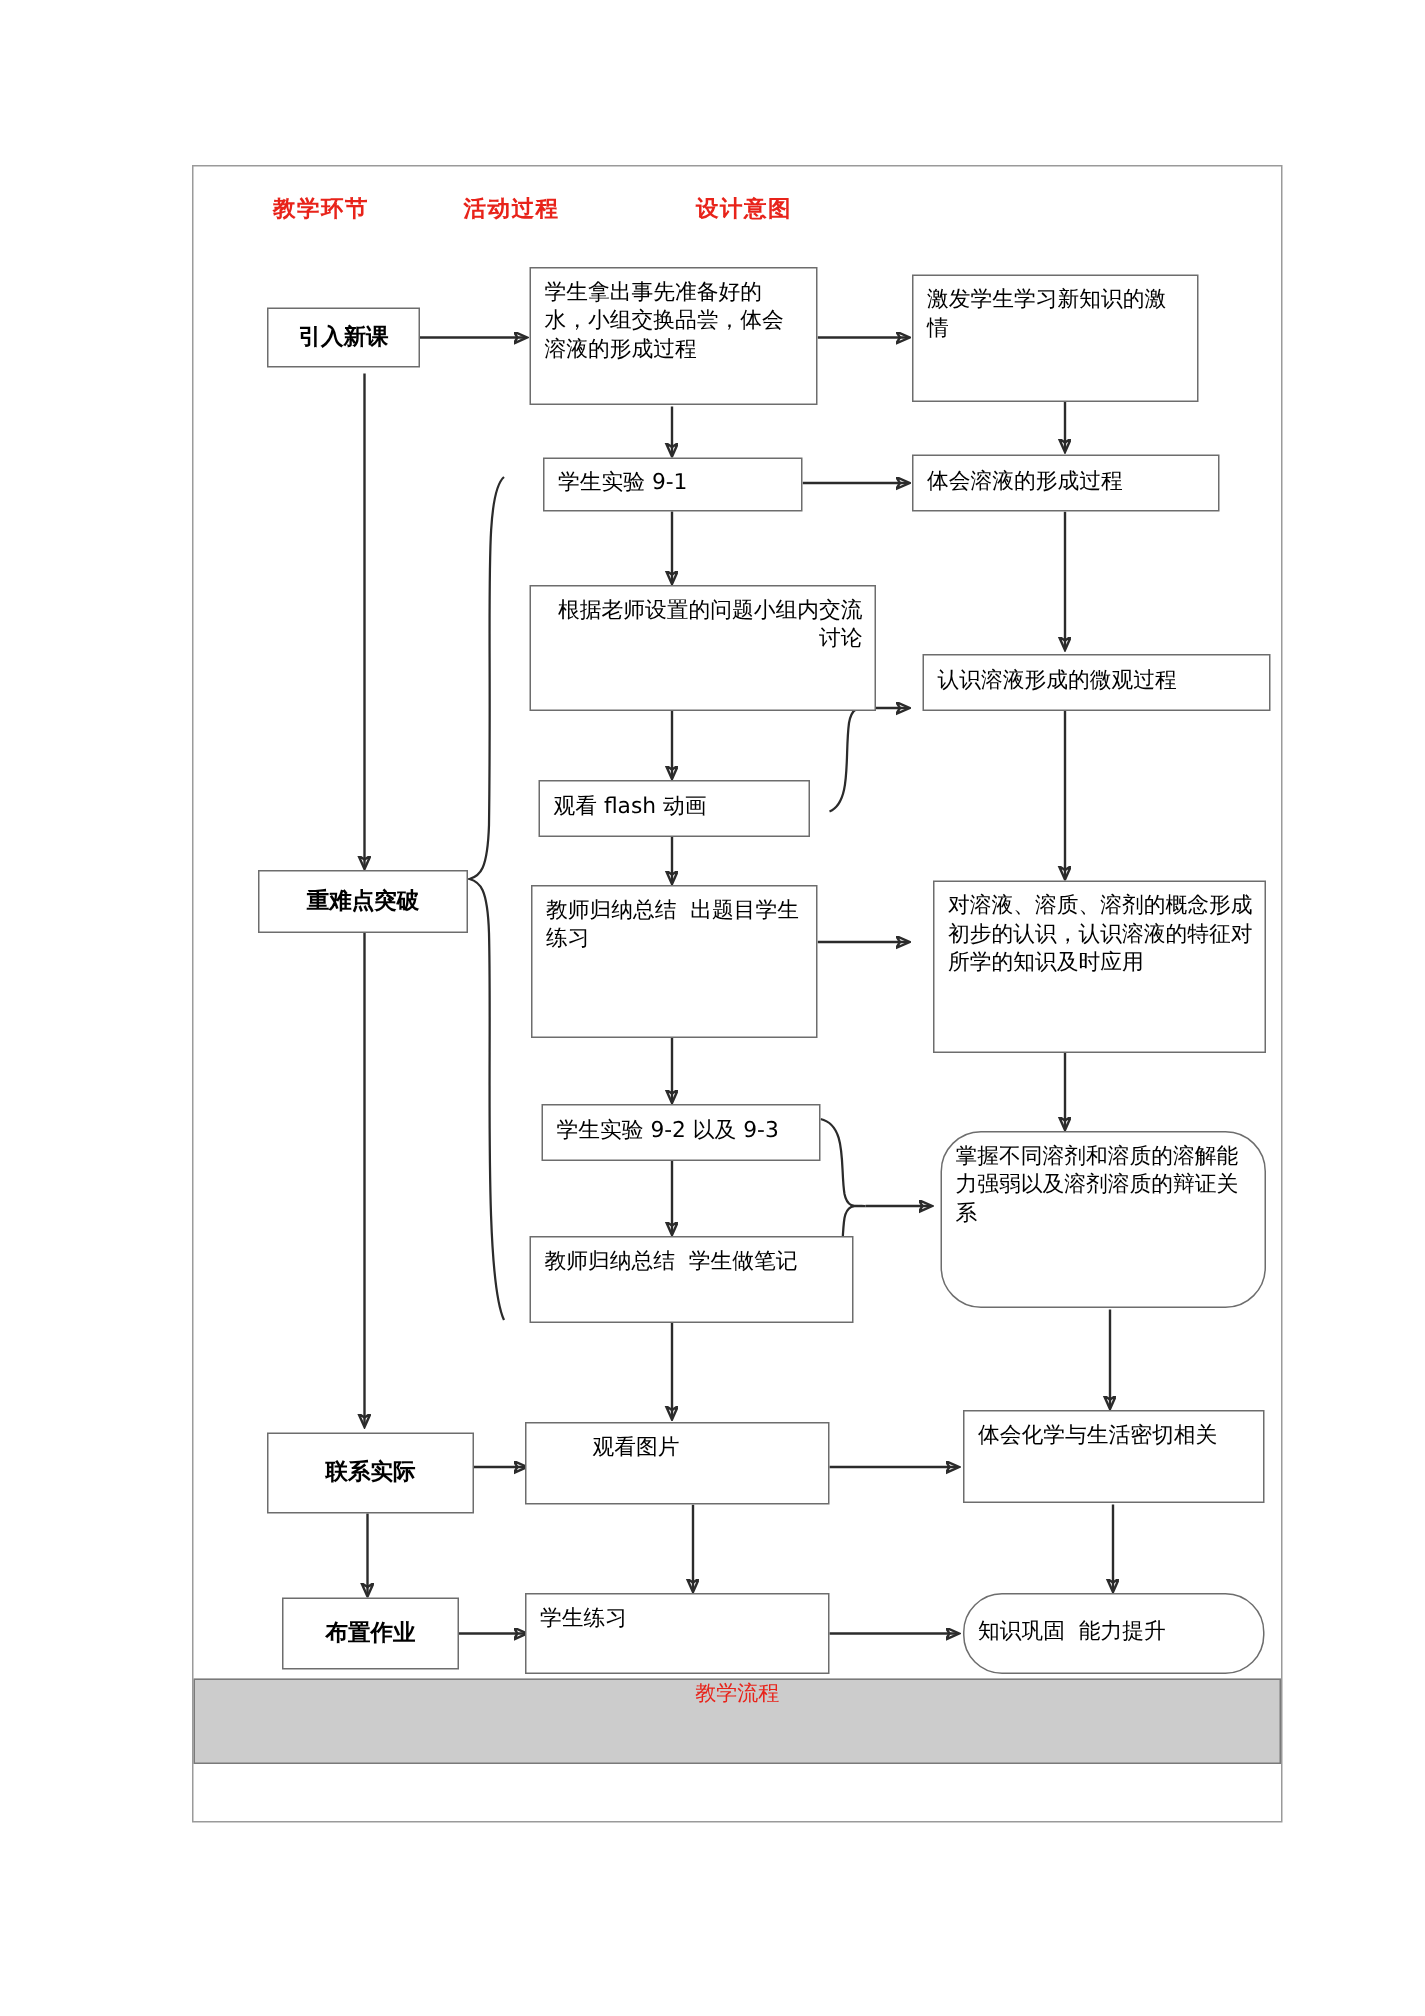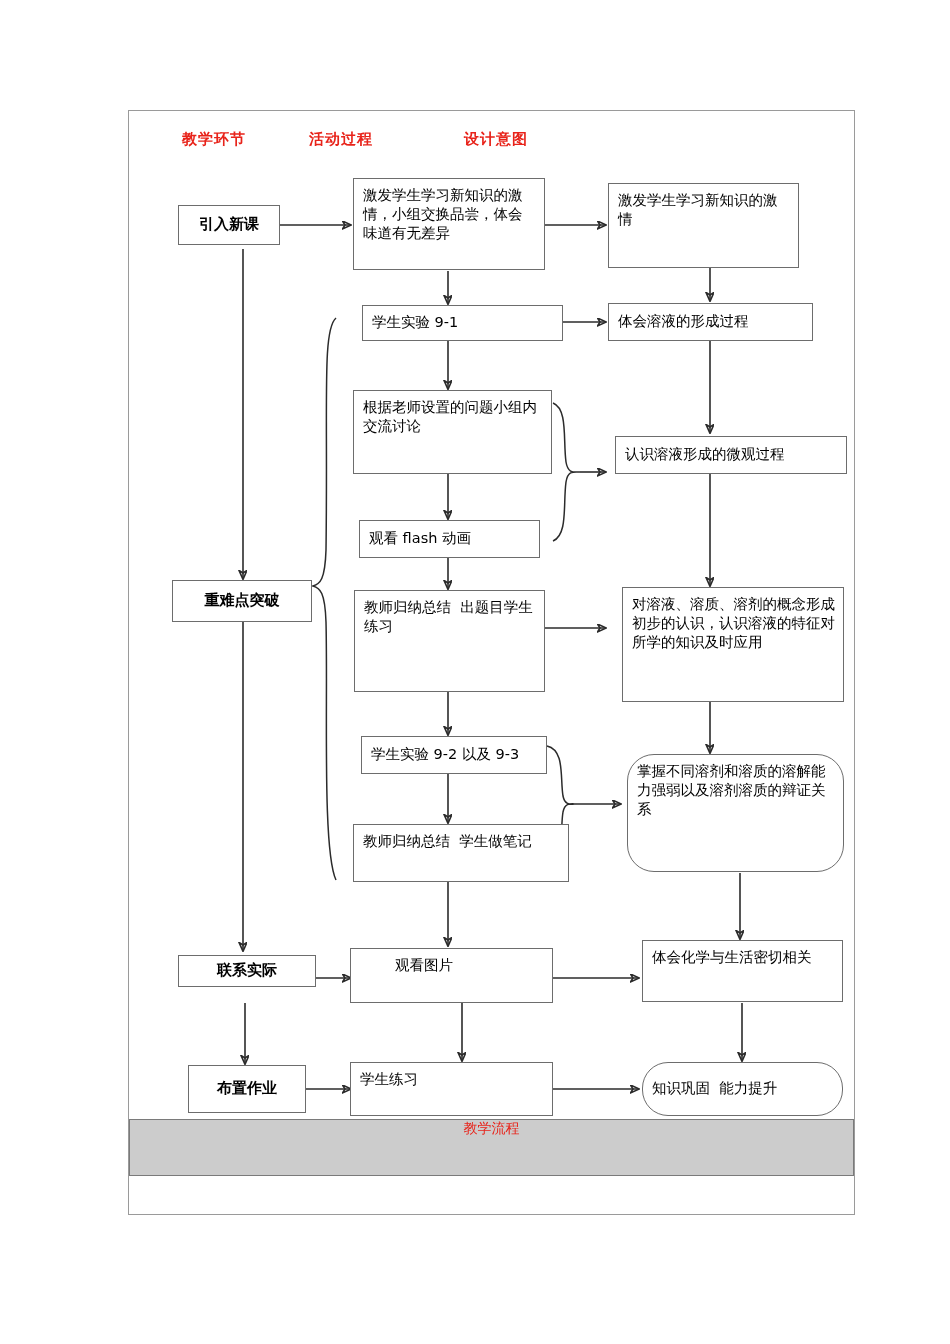--- a/index.html
+++ b/index.html
@@ -189,29 +189,29 @@
 
     <line x1="306" y1="1089" x2="350" y2="1089" marker-end="url(#ah)"></line>
 
     <line x1="552" y1="1089" x2="638" y2="1089" marker-end="url(#ah)"></line>
   </svg>
 
   <div class="node stage" style="left:178px; top:205px; width:102px; height:40px;">引入新课</div>
 
   <div class="node stage" style="left:172px; top:580px; width:140px; height:42px;">重难点突破</div>
 
-  <div class="node stage" style="left:178px; top:955px; width:138px; height:32px;">联系实际</div>
+  <div class="node stage" style="left:178px; top:955px; width:138px; height:54px;">联系实际</div>
 
   <div class="node stage" style="left:188px; top:1065px; width:118px; height:48px;">布置作业</div>
 
-  <div class="node" style="left:353px; top:178px; width:192px; height:92px;">激发学生学习新知识的激情，小组交换品尝，体会味道有无差异</div>
-
-  <div class="node center-text" style="left:362px; top:305px; width:201px; height:36px;">学生实验 9-1</div>
-
-  <div class="node" style="left:353px; top:390px; width:199px; height:84px;">根据老师设置的问题小组内交流讨论</div>
+  <div class="node" style="left:353px; top:178px; width:192px; height:92px;">学生拿出事先准备好的水，小组交换品尝，体会溶液的形成过程</div>
+
+  <div class="node center-text" style="left:362px; top:305px; width:173px; height:36px;">学生实验 9-1</div>
+
+  <div class="node" style="left:353px; top:390px; width:231px; height:84px;text-align:right;">根据老师设置的问题小组内交流讨论</div>
 
   <div class="node center-text" style="left:359px; top:520px; width:181px; height:38px;">观看 flash 动画</div>
 
   <div class="node" style="left:354px; top:590px; width:191px; height:102px;">教师归纳总结  出题目学生练习</div>
 
   <div class="node center-text" style="left:361px; top:736px; width:186px; height:38px;">学生实验 9-2 以及 9-3</div>
 
   <div class="node" style="left:353px; top:824px; width:216px; height:58px;">教师归纳总结  学生做笔记</div>
 
   <div class="node" style="left:350px; top:948px; width:203px; height:55px;padding-left:44px;">观看图片</div>

